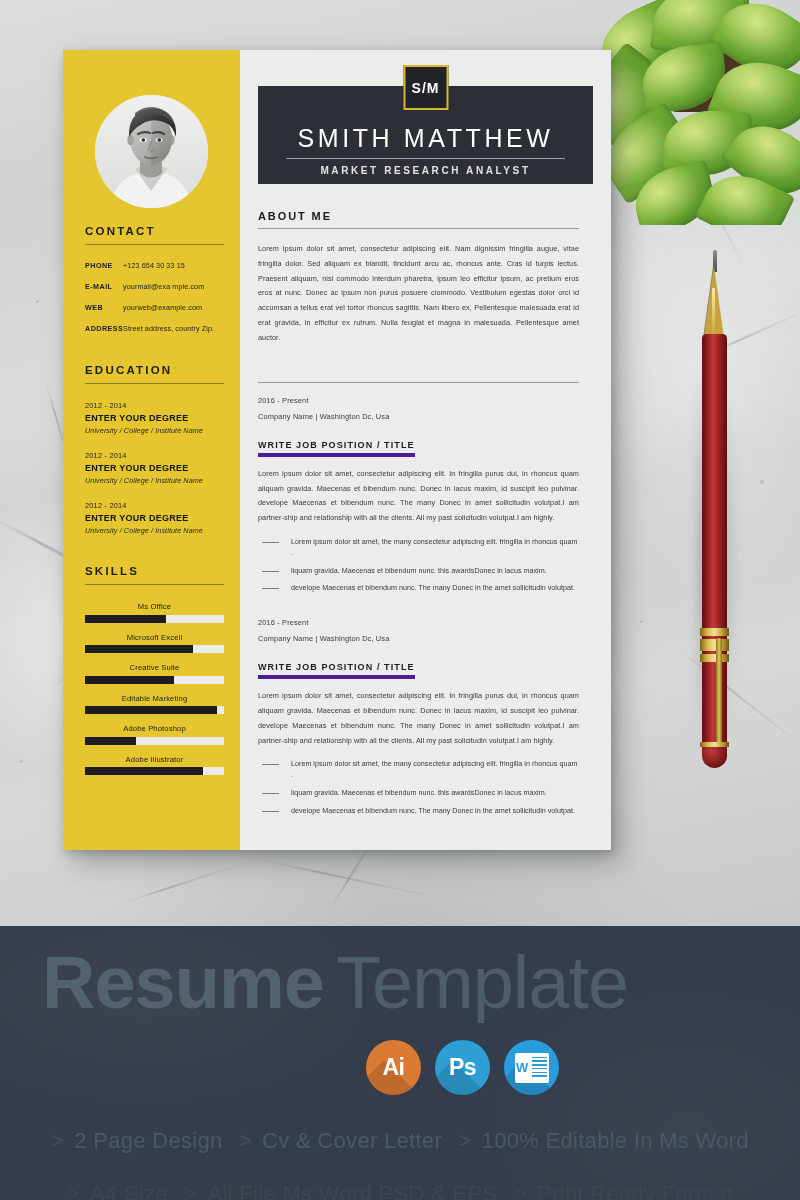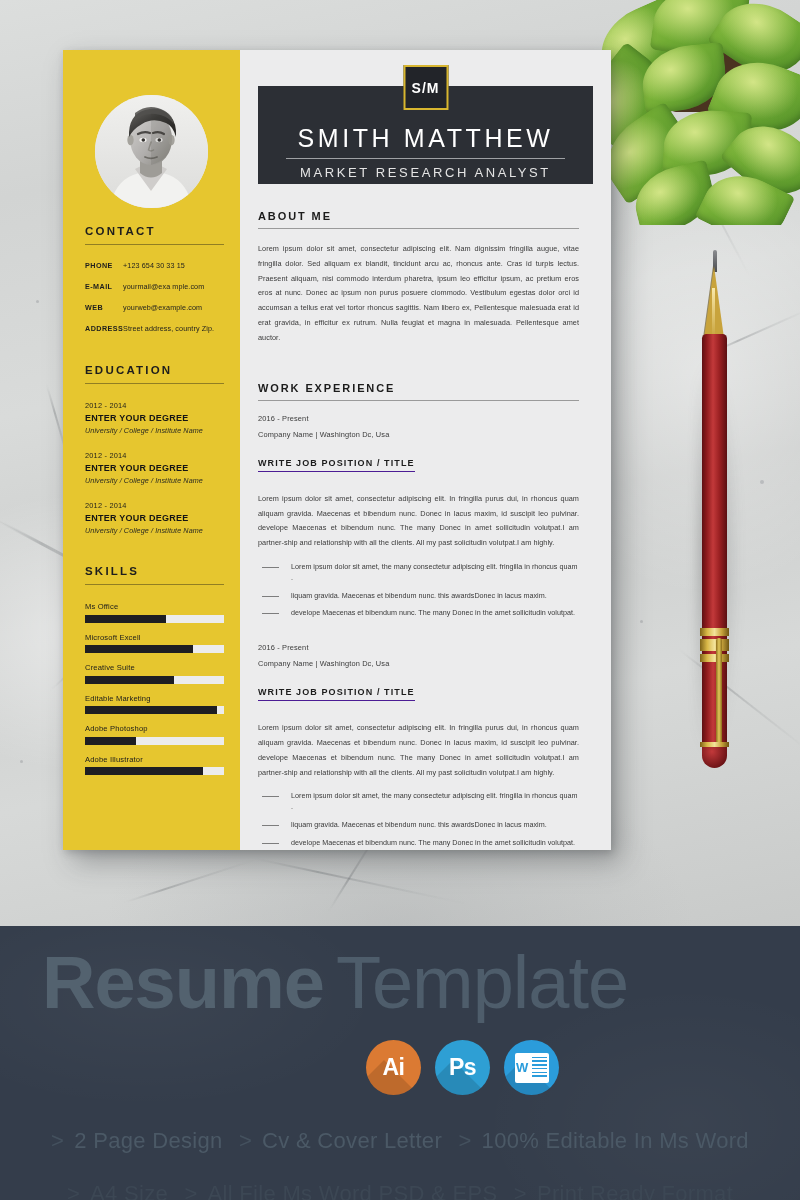--- a/index.html
+++ b/index.html
@@ -103,21 +103,21 @@
   }
   .contact-key { width: 38px; flex: 0 0 38px; font-weight: bold; letter-spacing: .45px; }
   .contact-val { font-weight: normal; letter-spacing: .1px; white-space: nowrap; }
 
   .edu-item { margin-bottom: 16px; }
   .edu-year { font-size: 7.4px; color: #26251c; margin-bottom: 3px; letter-spacing: .2px; }
   .edu-degree { font-size: 9px; font-weight: bold; color: #141414; letter-spacing: .25px; margin-bottom: 3px; }
   .edu-school { font-size: 7.2px; font-style: italic; color: #2a2a22; letter-spacing: .1px; }
 
   .skill-item { margin-bottom: 10px; }
-  .skill-label { font-size: 7.6px; color: #1b1b1b; margin-bottom: 3.5px; letter-spacing: .15px; }
+  .skill-label { font-size: 7.6px; color: #1b1b1b; margin-bottom: 3.5px; letter-spacing: .15px; text-align: center; }
   .skill-track {
     height: 8px;
     background: #ececec;
     position: relative;
     overflow: hidden;
   }
   .skill-fill {
     position: absolute;
     left: 0; top: 0; bottom: 0;
     background: #1e1e22;
@@ -172,22 +172,22 @@
     top: 72px;
     height: 1px;
     background: rgba(255,255,255,.55);
   }
   .jobtitle {
     position: absolute;
     left: 0; right: 0;
     top: 79px;
     text-align: center;
     color: #e4e4e4;
-    font-size: 13px;
-    font-weight: normal;
+    font-size: 10px;
+    font-weight: bold;
     letter-spacing: 2.6px;
   }
 
   .main-inner { position: absolute; left: 18px; right: 32px; top: 160px; }
 
   .main-h {
     font-size: 11px;
     font-weight: bold;
     letter-spacing: 1.9px;
     color: #1c1c1c;
@@ -207,23 +207,23 @@
 
   .job { margin-bottom: 24px; }
   .job-date { font-size: 7.4px; color: #3a3a3a; margin-bottom: 7px; letter-spacing: .15px; }
   .job-company { font-size: 7.4px; color: #3a3a3a; margin-bottom: 13px; letter-spacing: .15px; }
   .job-title {
     display: inline-block;
     font-size: 9px;
     font-weight: bold;
     letter-spacing: 1.1px;
     color: #1c1c1c;
-    border-bottom: 1px solid #4c1d95;
+    border-bottom: 4px solid #4c1d95;
     padding-bottom: 3px;
-    margin-bottom: 20px;
+    margin-bottom: 10px;
   }
   .bullets { margin-top: 11px; }
   .bullet {
     display: flex;
     align-items: flex-start;
     font-size: 7.2px;
     color: #3a3a3a;
     margin-bottom: 7px;
     line-height: 1.5;
   }
@@ -636,21 +636,20 @@
 
         <section>
           <div class="main-h">ABOUT ME</div>
           <div class="main-rule"></div>
           <p class="para">Lorem ipsum dolor sit amet, consectetur adipiscing elit. Nam dignissim fringilla augue, vitae fringilla dolor. Sed aliquam ex blandit, tincidunt arcu ac, rhoncus ante. Cras id turpis lectus. Praesent aliquam, nisi commodo interdum pharetra, ipsum leo efficitur ipsum, ac pretium eros eros at nunc. Donec ac ipsum non purus posuere ciommodo. Vestibulum egestas dolor orci id accumsan a tellus erat vel tortor rhoncus sagittis. Nam libero ex, Pellentesque malesuada erat id erat gravida, in efficitur ex rutrum. Nulla feugiat et magna in malesuada. Pellentesque amet auctor.</p>
         </section>
 
         <div class="section-gap"></div>
 
         <section>
-          <div class="main-h">WORK EXPERIENCE</div>
           <div class="main-rule"></div>
 
           <div class="job">
             <div class="job-date">2016 - Present</div>
             <div class="job-company">Company Name  |  Washington Dc, Usa</div>
             <div class="job-title">WRITE JOB POSITION / TITLE</div>
             <p class="para">Lorem ipsum dolor sit amet, consectetur adipiscing elit. In fringilla purus dui, in rhoncus quam aliquam gravida. Maecenas et bibendum nunc. Donec in lacus maxim, id suscipit leo pulvinar. develope Maecenas et bibendum nunc. The many Donec in amet sollicitudin volutpat.I am partner-ship and relationship with all the clients.  All my past solicitudin volutpat.I am highly.</p>
             <div class="bullets">
               <div class="bullet">
                 <span class="dash"></span>

